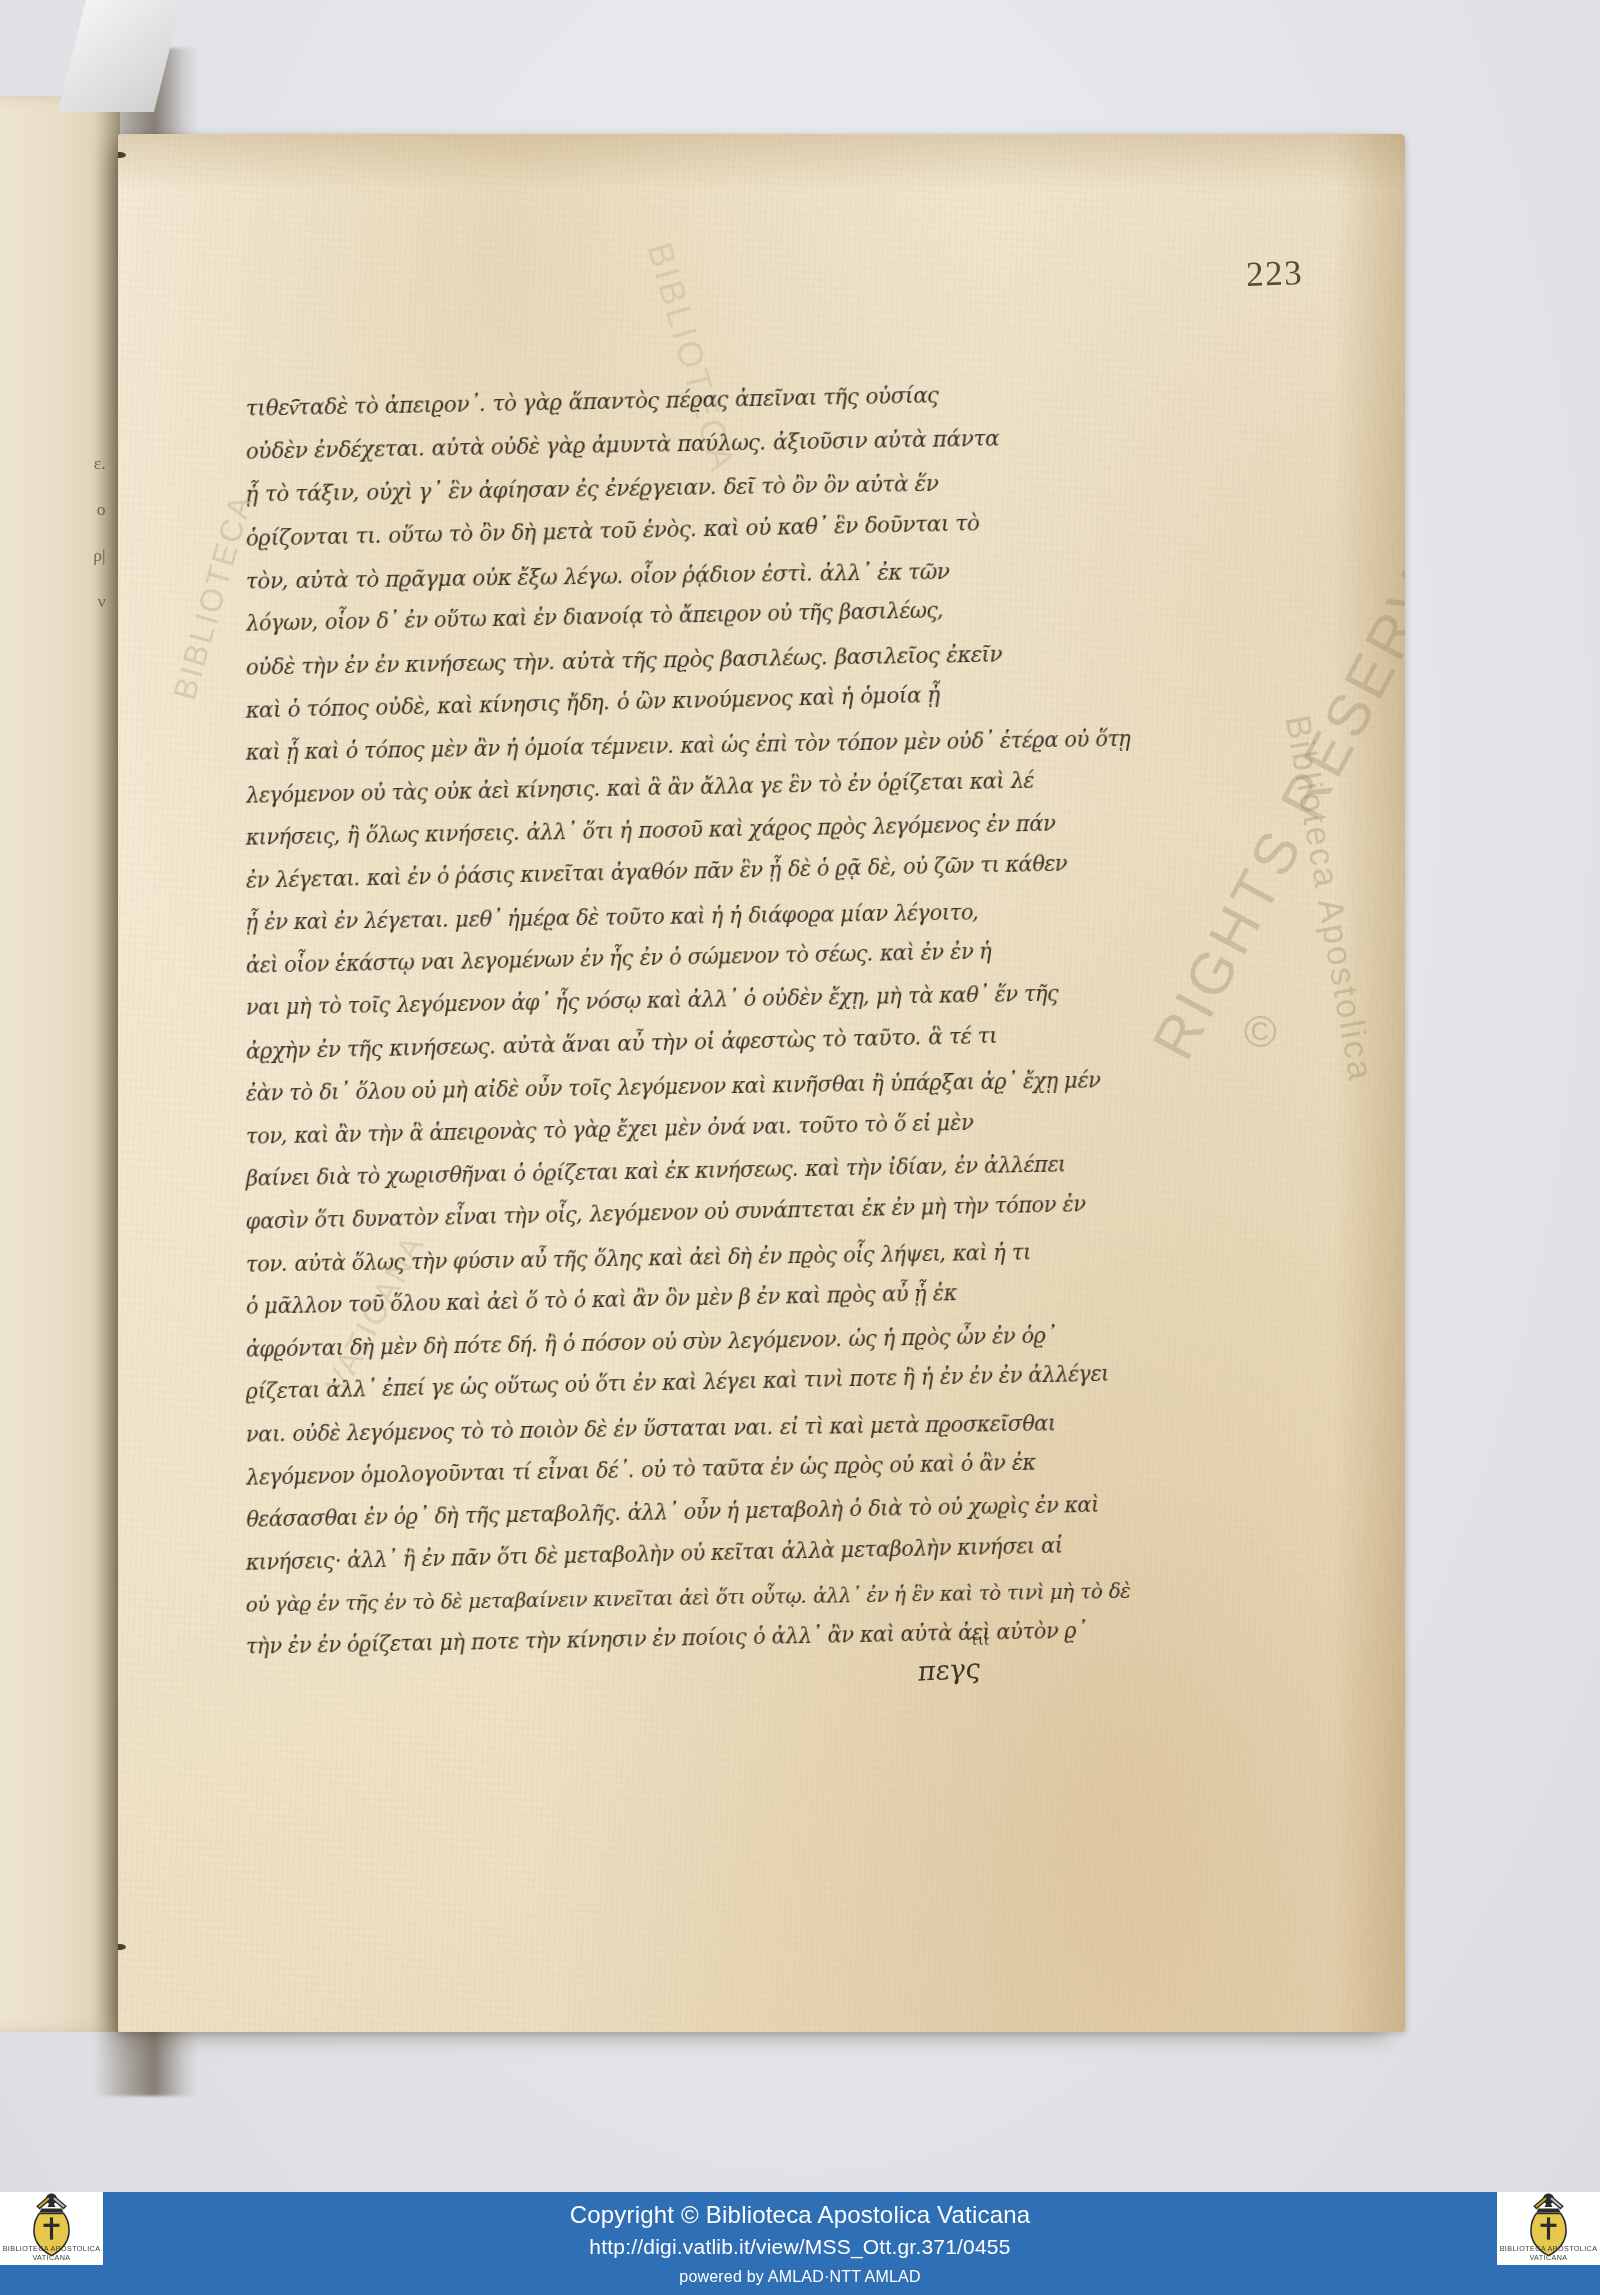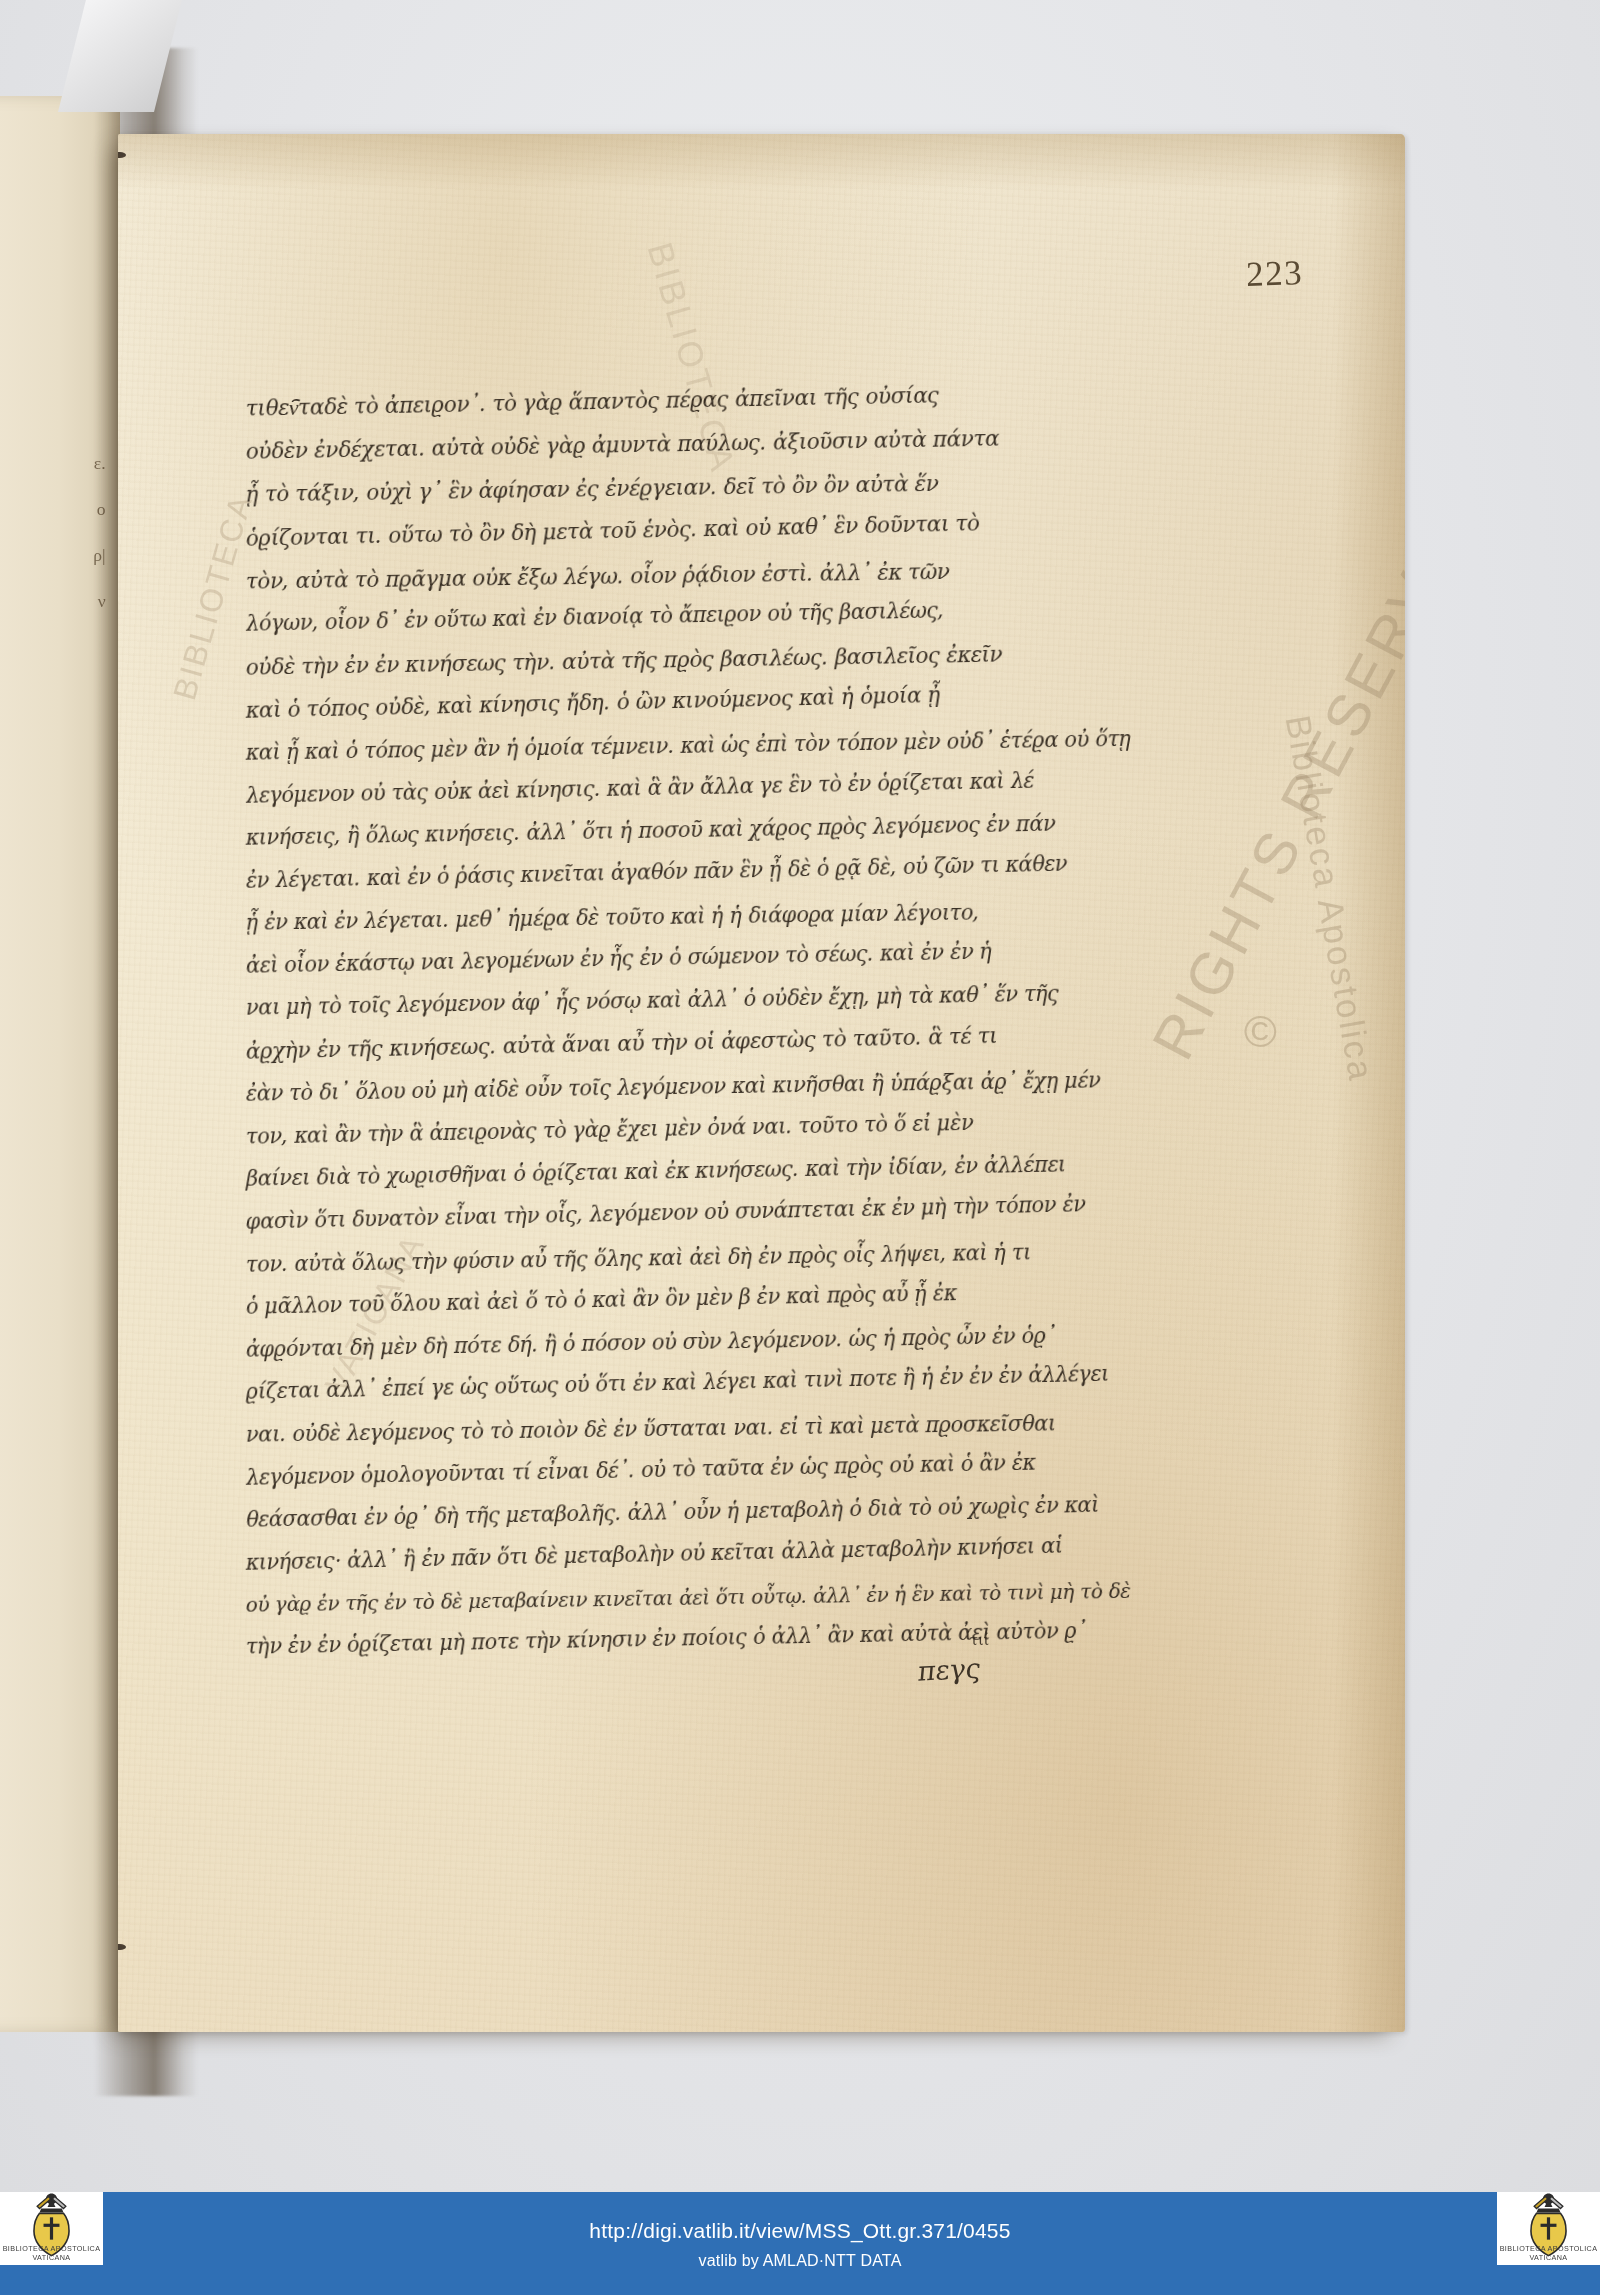--- a/index.html
+++ b/index.html
@@ -390,22 +390,23 @@
         <path d="M27 42 l20 0 0 4 -20 0z" fill="#2b2b2b"></path>
         <path d="M35 34 l4 0 0 28 -4 0z" fill="#2b2b2b"></path>
         <path d="M19 20 l14 -12 3 3 -14 12z" fill="#c9a227" stroke="#2b2b2b" stroke-width="1.6"></path>
         <path d="M55 20 l-14 -12 -3 3 14 12z" fill="#bdbdbd" stroke="#2b2b2b" stroke-width="1.6"></path>
       </g>
     </svg>
     <div class="crest-caption">BIBLIOTECA APOSTOLICA VATICANA</div>
   </div>
 
   <div id="footer-text">
+    <div id="footer-copyright">Copyright © Biblioteca Apostolica Vaticana</div>
     <div id="footer-url">http://digi.vatlib.it/view/MSS_Ott.gr.371/0455</div>
-    <div id="footer-powered">vatlib by AMLAD·NTT DATA</div>
+    <div id="footer-powered">powered by AMLAD·NTT AMLAD</div>
   </div>
 
   <div id="footer-right-crest">
     <svg class="crest-svg" width="59" height="69" viewBox="0 0 74 86">
       <g fill="#2b2b2b">
         <path d="M37 4 c-4 0 -7 3 -7 7 0 3 2 5 4 6 l-2 4 10 0 -2 -4 c2 -1 4 -3 4 -6 0 -4 -3 -7 -7 -7z"></path>
         <path d="M24 23 l26 0 2 5 -30 0z"></path>
         <path d="M22 29 c-5 6 -7 14 -7 22 0 12 8 24 22 31 14 -7 22 -19 22 -31 0 -8 -2 -16 -7 -22z" fill="#e8c84a" stroke="#2b2b2b" stroke-width="2"></path>
         <path d="M27 42 l20 0 0 4 -20 0z" fill="#2b2b2b"></path>
         <path d="M35 34 l4 0 0 28 -4 0z" fill="#2b2b2b"></path>

